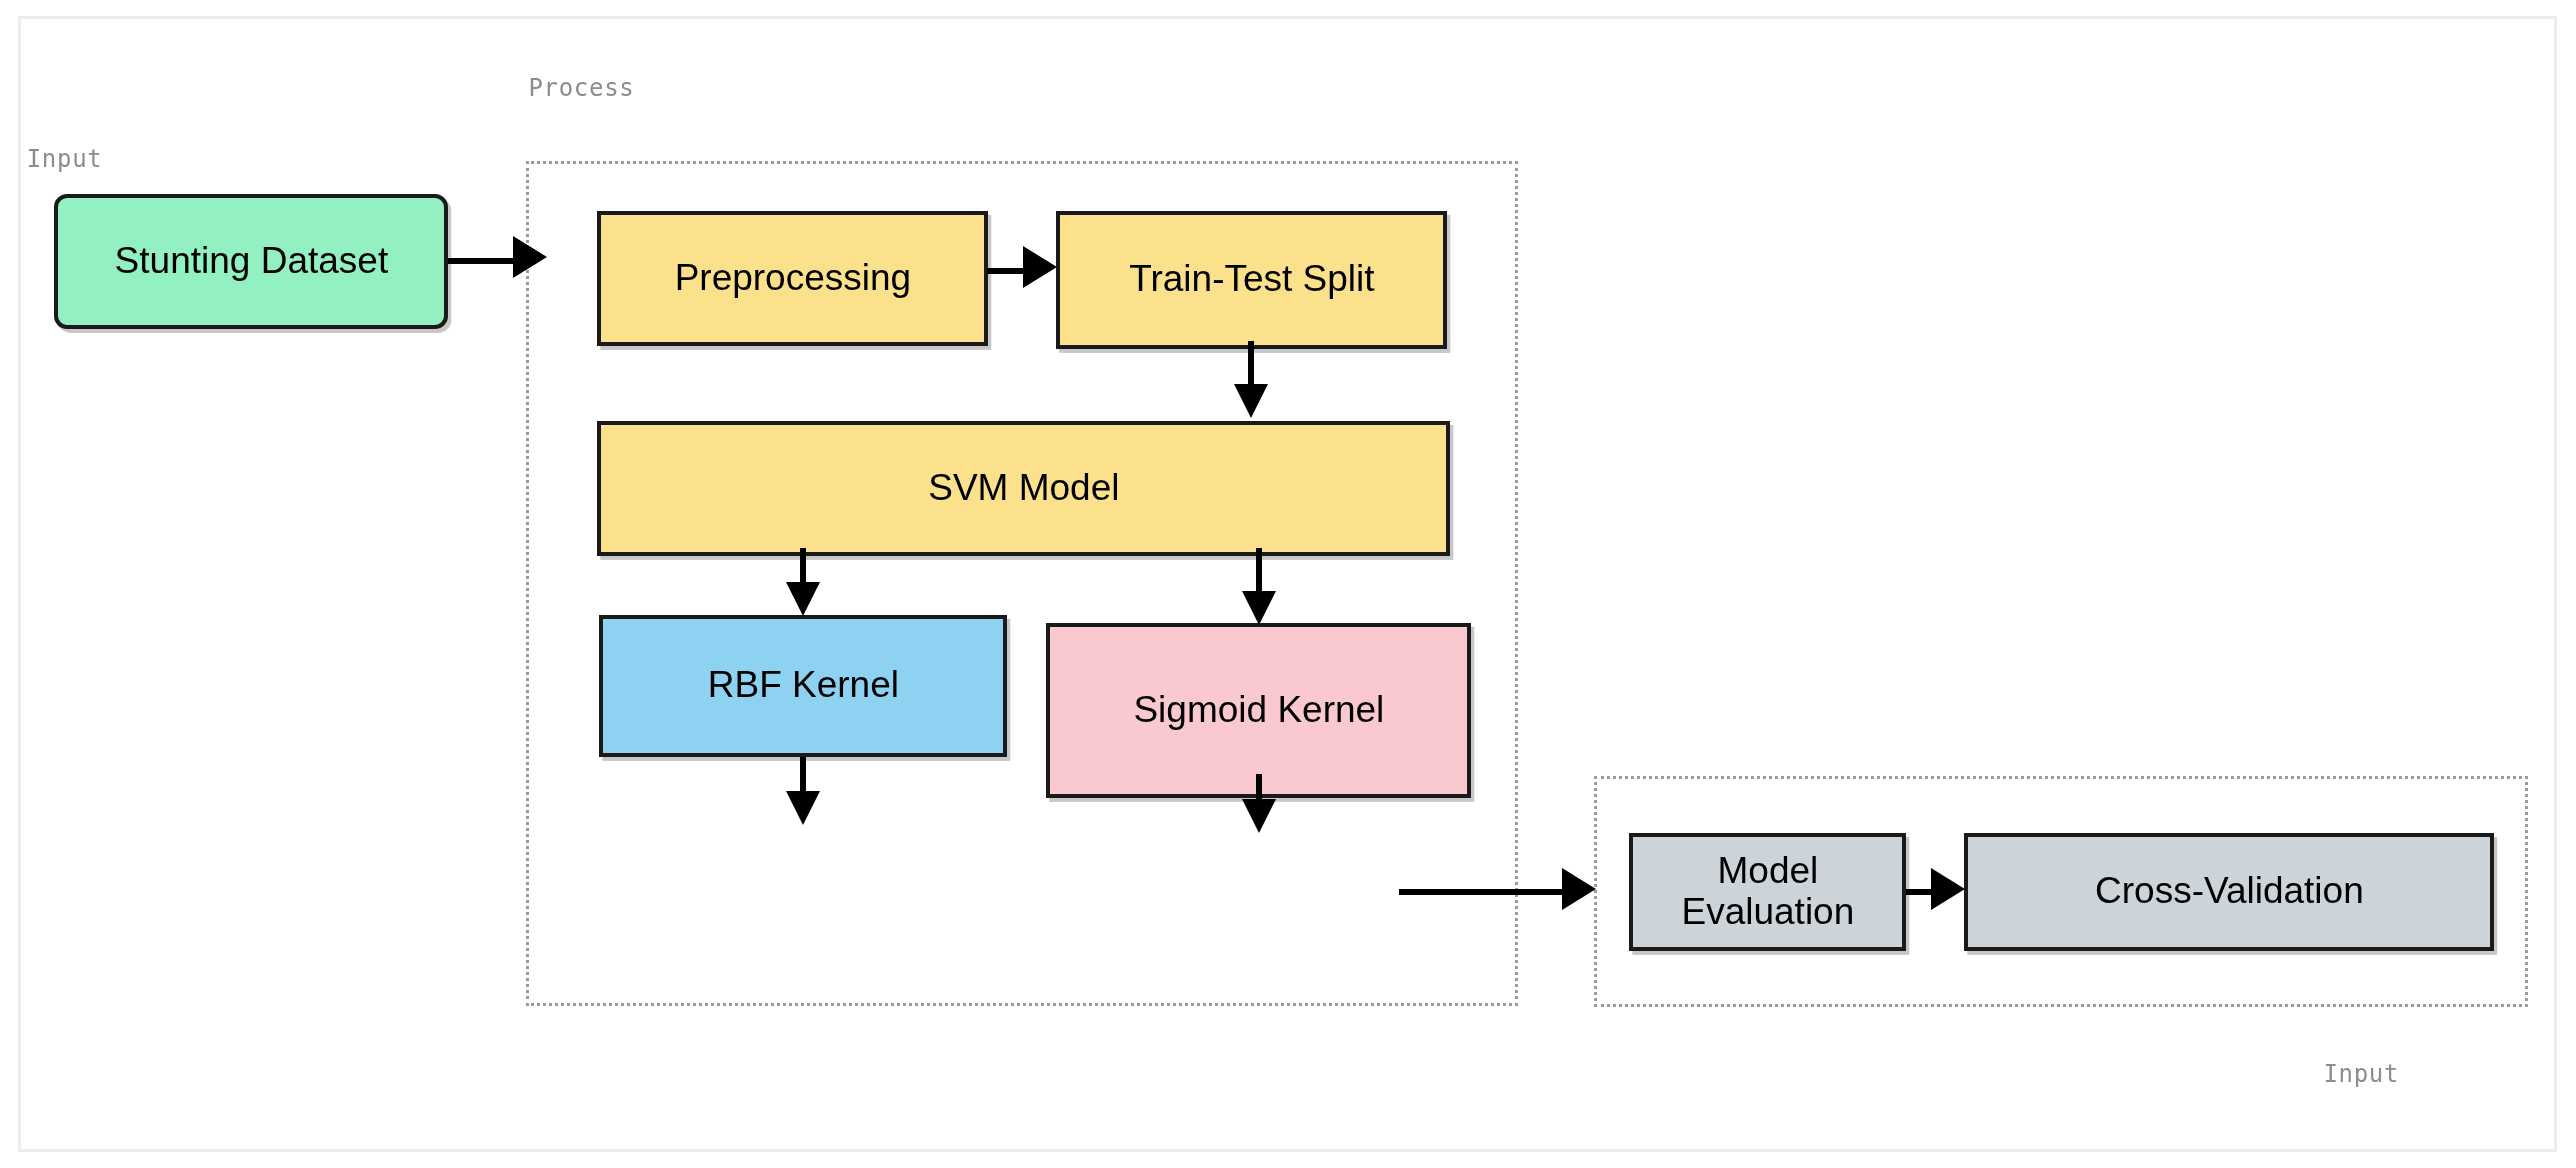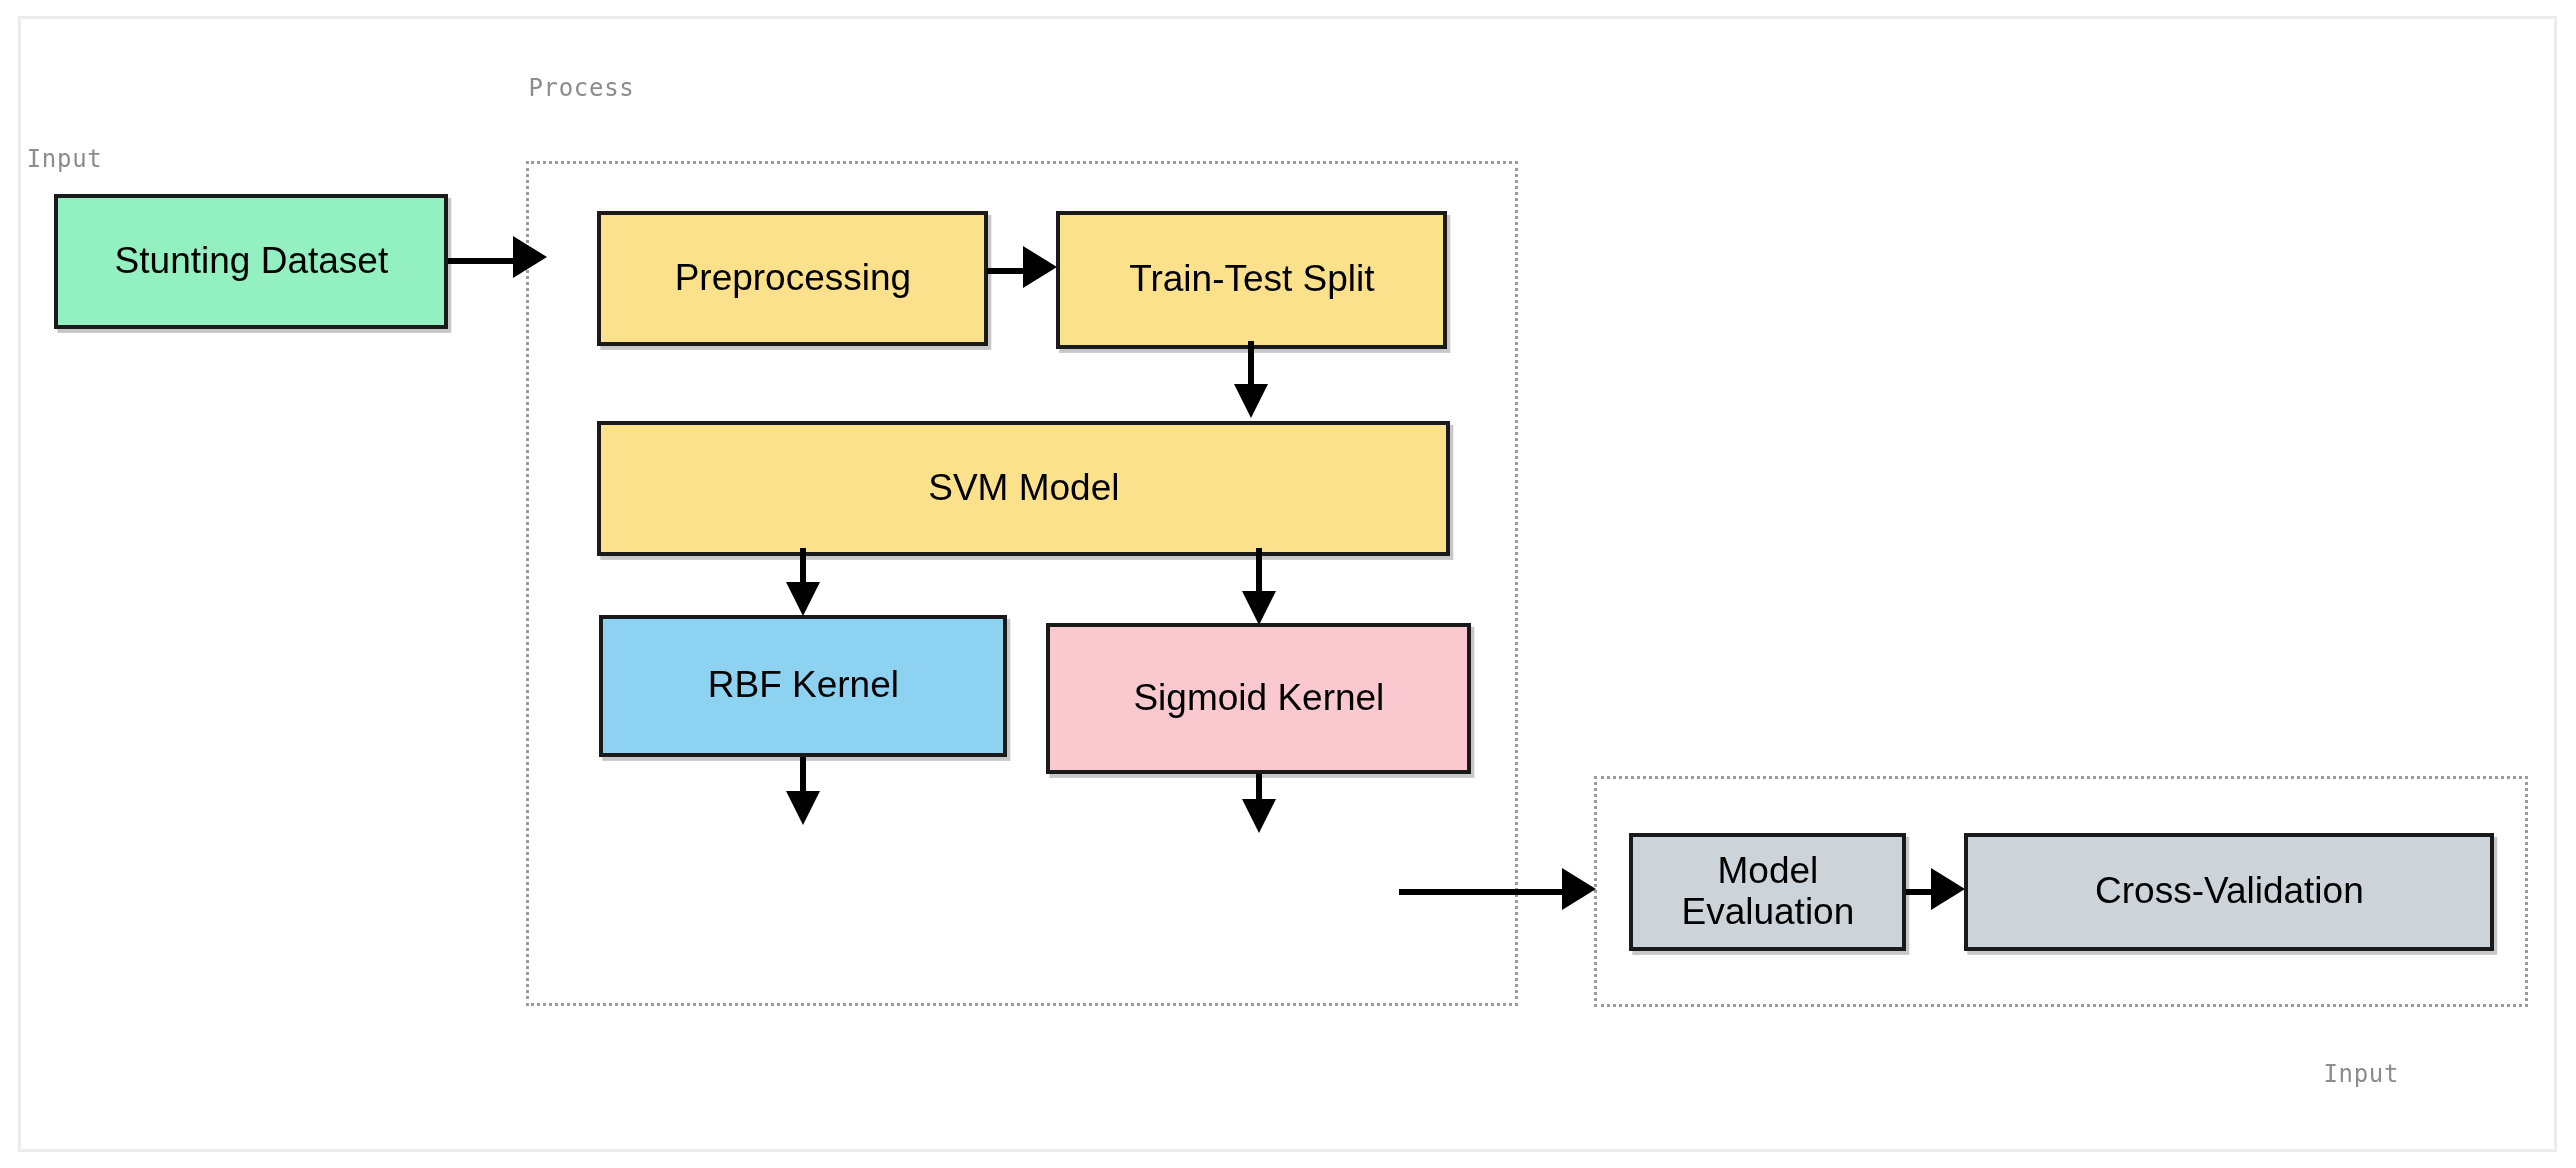--- a/index.html
+++ b/index.html
@@ -97,31 +97,31 @@
   <div id="frame">
 
     <div class="group" style="left:505px; top:142px; width:992px; height:845px;"></div>
     <div class="group-label" style="left:507px; top:55px;">Process</div>
 
     <div class="group" style="left:1573px; top:757px; width:934px; height:231px;"></div>
     <div class="group-label" style="left:2302px; top:1041px;">Input</div>
 
     <div class="group-label" style="left:5.3px; top:126px;">Input</div>
 
-    <div class="node green" style="left:33px; top:175px; width:394px; height:135px;">Stunting Dataset</div>
+    <div class="node green" style="left:33px; top:175px; width:394px; height:135px;border-radius:13px;">Stunting Dataset</div>
 
     <div class="node yellow" style="left:576px; top:184px; width:391px; height:135px;">Preprocessing</div>
 
     <div class="node yellow" style="left:1035px; top:184px; width:391px; height:138px;">Train-Test Split</div>
 
     <div class="node yellow" style="left:576px; top:394px; width:853px; height:135px;">SVM Model</div>
 
     <div class="node blue" style="left:578px; top:596px; width:408px; height:142px;">RBF Kernel</div>
 
-    <div class="node pink" style="left:1025px; top:604px; width:425px; height:151px;">Sigmoid Kernel</div>
+    <div class="node pink" style="left:1025px; top:604px; width:425px; height:175px;">Sigmoid Kernel</div>
 
 
     <div class="node gray" style="left:1608px; top:814px; width:277px; height:118px;">Model Evaluation</div>
 
     <div class="node gray" style="left:1943px; top:814px; width:530px; height:118px;">Cross-Validation</div>
 
     <div class="conn h" style="left:427px; top:239px; width:69px;"></div>
     <div class="arrowhead right" style="left:492px; top:217px;"></div>
 
     <div class="conn h" style="left:966px; top:249px; width:38px;"></div>

